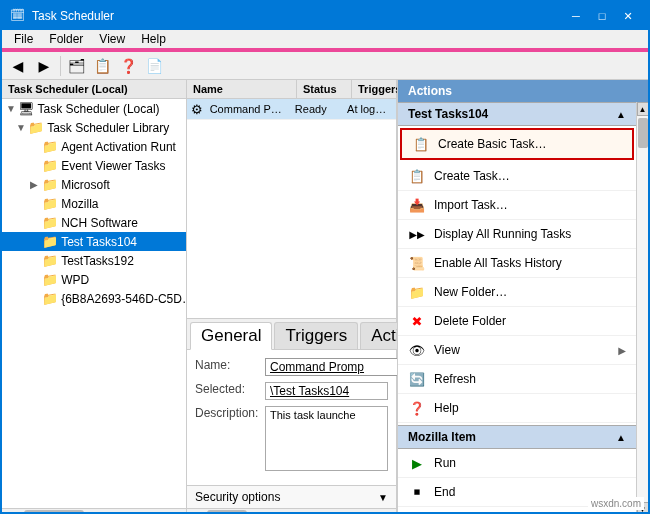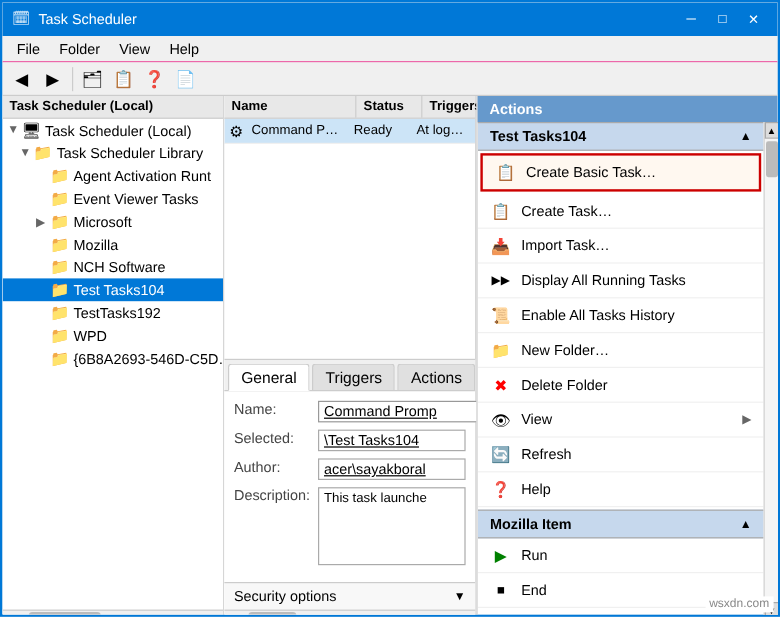--- a/index.html
+++ b/index.html
@@ -22,21 +22,21 @@
       width: 24px; height: 20px; background: transparent; border: none;
       color: white; cursor: pointer; font-size: 11px; display: flex; align-items: center; justify-content: center;
     }
 
     
     .menu-bar {
       background: #f0f0f0;
       height: 22px;
       display: flex;
       align-items: center;
-      border-bottom: 1px solid #ec4899;
+      border-bottom: 4px solid #ec4899;
       padding: 0 4px;
     }
     .menu-item {
       padding: 2px 8px;
       cursor: pointer;
       height: 22px;
       display: flex;
       align-items: center;
     }
 
@@ -156,21 +156,21 @@
       border-bottom: 1px solid #ccc;
       align-items: flex-end;
       padding: 3px 3px 0;
     }
     .tab {
       padding: 3px 10px;
       border: 1px solid #ccc;
       background: #e0e0e0;
       cursor: pointer;
       margin-right: 2px;
-      font-size: 13px;
+      font-size: 17px;
       border-bottom: none;
       border-radius: 3px 3px 0 0;
     }
     .tab.active { background: white; border-bottom: 1px solid white; margin-bottom: -1px; }
     .tab-arrow { padding: 2px 4px; font-size: 10px; cursor: pointer; }
     .detail-content {
       padding: 8px;
       flex: 1;
       font-size: 11px;
     }
@@ -409,24 +409,20 @@
       <div class="detail-content">
         <div class="detail-row">
           <span class="detail-label">Name:</span>
           <input class="detail-value" type="text" style="border: 1px solid rgb(153, 153, 153);" value="Command Promp">
         </div>
         <div class="detail-row">
           <span class="detail-label">Selected:</span>
           <span class="detail-value">\Test Tasks104</span>
         </div>
         <div class="detail-row">
-          <span class="detail-label">Author:</span>
-          <span class="detail-value">acer\sayakboral</span>
-        </div>
-        <div class="detail-row">
           <span class="detail-label">Description:</span>
           <textarea class="detail-textarea" style="">This task launche</textarea>
         </div>
       </div>
       <div class="security-bar">
         <span>Security options</span>
         <span style="font-size:10px;">▼</span>
       </div>
       <div class="detail-scrollbar">
         <div class="scroll-thumb-h3"></div>

